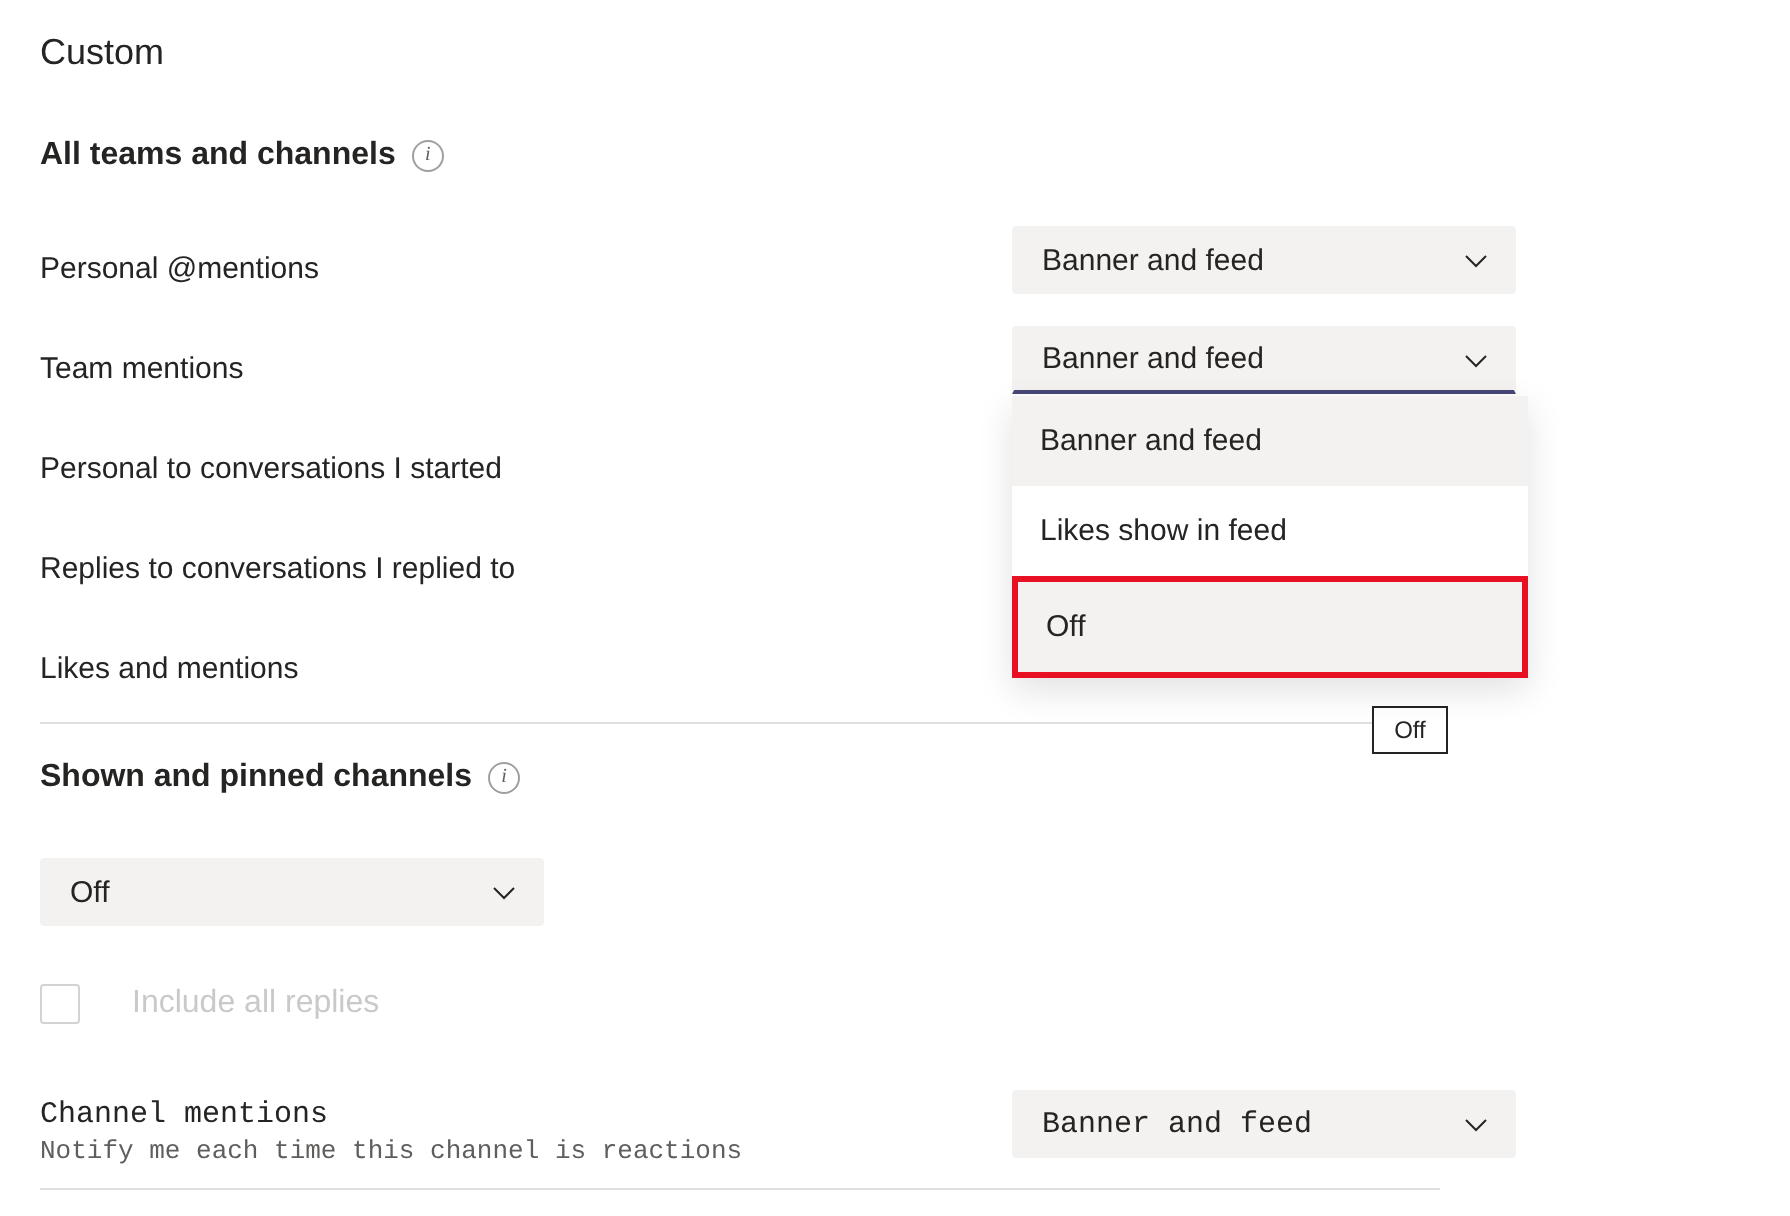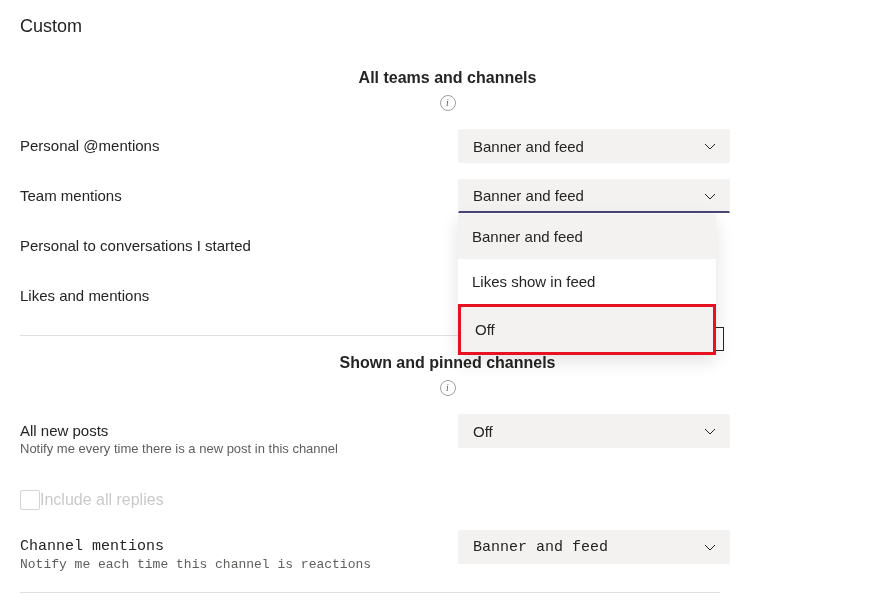--- a/index.html
+++ b/index.html
@@ -17,21 +17,20 @@
       font-size: 18px;
       font-weight: 400;
       margin-bottom: 32px;
       color: #252423;
     }
     .section-header {
       display: flex;
       align-items: center;
       gap: 8px;
       margin-bottom: 18px;
-      flex-direction: column;
     }
     .section-header .txt {
       font-size: 16px;
       font-weight: 600;
       color: #252423;
     }
     .info-icon {
       width: 16px;
       height: 16px;
       border: 1px solid #a19f9d;
@@ -41,41 +40,42 @@
       justify-content: center;
       font-size: 10px;
       color: #605e5c;
       font-style: italic;
       font-family: Georgia, serif;
       line-height: 1;
       user-select: none;
     }
     .row {
       display: flex;
-      align-items: flex-start;
+      align-items: center;
       min-height: 50px;
       position: relative;
+      gap: 48px;
     }
     .row .label-col {
       width: 438px;
       padding-top: 8px;
       flex-shrink: 0;
     }
     .label-main {
       font-size: 15px;
       color: #252423;
       font-weight: 400;
     }
     .label-desc {
       font-size: 13px;
       color: #605e5c;
       margin-top: 2px;
     }
     .select-col {
-      width: 272px;
+      width: 252px;
       position: relative;
       flex-shrink: 0;
     }
     .select {
       background: #f3f2f1;
       border: 1px solid #f3f2f1;
       border-radius: 2px;
       height: 34px;
       display: flex;
       align-items: center;
@@ -120,21 +120,21 @@
       border: 3px solid #e81123;
     }
     .section-divider {
       border: 0;
       border-top: 1px solid #e1dfdd;
       margin: 6px 0 18px 0;
     }
     .checkbox-row {
       display: flex;
       align-items: center;
-      gap: 0;
+      gap: 26px;
       padding: 16px 0 20px 0;
       opacity: 0.45;
     }
     .checkbox-box {
       width: 20px;
       height: 20px;
       border: 1px solid #a19f9d;
       border-radius: 2px;
       background: #fff;
     }
@@ -207,43 +207,44 @@
       </div>
     </div>
   </div>
 
   <div class="row">
     <div class="label-col">
       <div class="label-main">Personal to conversations I started</div>
     </div>
   </div>
 
+  <div class="row">
+    <div class="label-col">
+      <div class="label-main">Replies to conversations I replied to</div>
+    </div>
+  </div>
 
   <div class="row">
     <div class="label-col">
       <div class="label-main">Likes and mentions</div>
     </div>
   </div>
 </div>
 
 <div class="hr-wrap">
   <div class="float-off">Off</div>
   <hr class="section-divider">
 </div>
 
 <div class="section-header">
   <span class="txt">Shown and pinned channels</span>
   <span class="info-icon">i</span>
 </div>
 
 <div class="row" style="min-height:60px;">
-  <div class="label-col">
-    <div class="label-main">All new posts</div>
-    <div class="label-desc">Notify me every time there is a new post in this channel</div>
-  </div>
   <div class="select-col">
     <div class="select">
       <span>Off</span>
       <span class="chev">
         <svg width="14" height="14" viewBox="0 0 14 14">
             <polyline points="2,5 7,10 12,5" fill="none" stroke="#252423" stroke-width="1"></polyline>
           </svg>
       </span>
     </div>
   </div>

